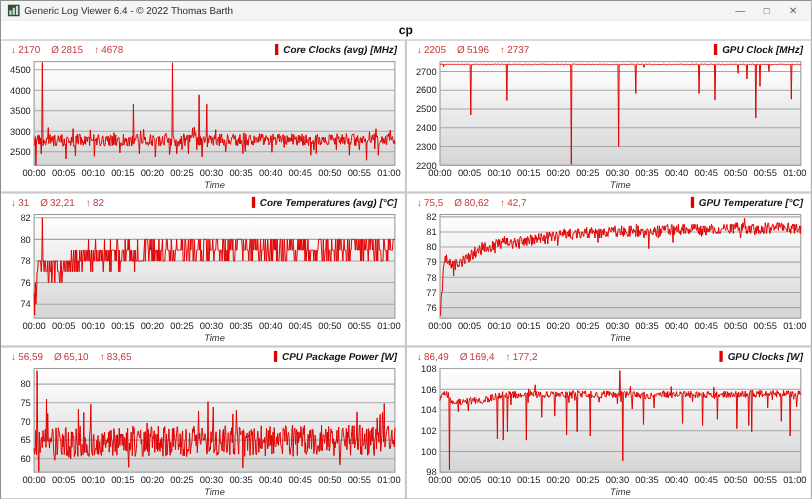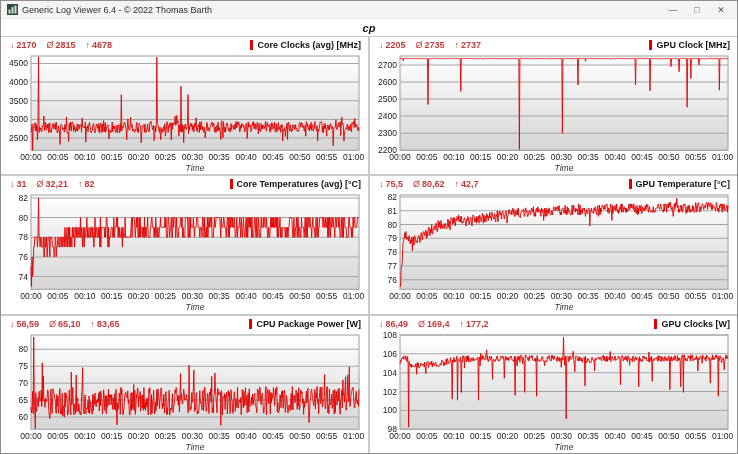--- a/index.html
+++ b/index.html
@@ -6,30 +6,30 @@
   *{box-sizing:border-box;}
   body{font-family:"Liberation Sans", sans-serif; width:738px;height:454px;overflow:hidden;}
   #window{width:738px;height:454px;background:#ffffff;border:1px solid #8f8f8f;display:flex;flex-direction:column;}
   
   .titlebar{height:18px;background:#f4f4f4;display:flex;align-items:center;padding:0 4px;flex:0 0 auto;border-bottom:1px solid #ececec;}
   .appicon{width:11px;height:11px;margin:0 4px 0 2px;display:inline-flex;}
   .apptitle{font-size:9px;color:#2b2b2b;flex:1 1 auto;white-space:nowrap;overflow:hidden;}
   .wbtns{display:flex;align-items:center;gap:0;}
   .wbtn{width:24px;height:16px;display:inline-flex;align-items:center;justify-content:center;font-size:9px;color:#5a5a5a;cursor:default;}
   
-  .hdr{height:17px;display:flex;align-items:center;justify-content:center;flex:0 0 auto;background:#ffffff;font-style:italic;}
+  .hdr{height:17px;display:flex;align-items:center;justify-content:center;flex:0 0 auto;background:#ffffff;}
   .hdr .cp{font-size:11px;font-weight:bold;color:#111;}
   
   .grid{flex:1 1 auto;display:grid;grid-template-columns:1fr 1fr;grid-template-rows:1fr 1fr 1fr;gap:2px;background:#c9c9c9;border-top:1px solid #c9c9c9;}
   .panel{background:#ffffff;display:flex;flex-direction:column;overflow:hidden;}
   .panel-head{height:15px;flex:0 0 auto;display:flex;align-items:center;justify-content:space-between;padding:1px 7px 0 9px;}
   .stats{display:flex;align-items:center;font-size:9px;color:#c33b3b;white-space:nowrap;}
   .stats .sym{margin-right:2px;}
-  .stats .sval{margin-right:10px;font-weight:bold;}
-  .ptitle{display:flex;align-items:center;font-size:9px;font-weight:bold;color:#111;white-space:nowrap;}
+  .stats .sval{margin-right:10px;}
+  .ptitle{display:flex;align-items:center;font-size:9px;font-weight:bold;color:#111;white-space:nowrap;font-style:italic;}
   .tbar{display:inline-block;width:3px;height:10px;background:#e10000;margin-right:4px;}
   .chart{flex:1 1 auto;position:relative;}
   .chart svg{display:block;width:100%;height:100%;}
 </style>
 </head>
 <body>
 
 <div id="window">
 
   <header class="titlebar">
@@ -107,21 +107,21 @@
           </svg>
         </div>
     </section>
 
     <section class="panel">
       <div class="panel-head">
         <div class="stats">
           <span class="sym">↓</span>
             <span class="sval">2205</span>
           <span class="sym">Ø</span>
-            <span class="sval">2735</span>
+            <span class="sval">5196</span>
           <span class="sym">↑</span>
             <span class="sval">2737</span>
         </div>
         <div class="ptitle">
           <span class="tbar"></span>
           <span>GPU Clock [MHz]</span>
         </div>
       </div>
       <div class="chart">
           <svg viewBox="0 0 367 122" preserveAspectRatio="none">

